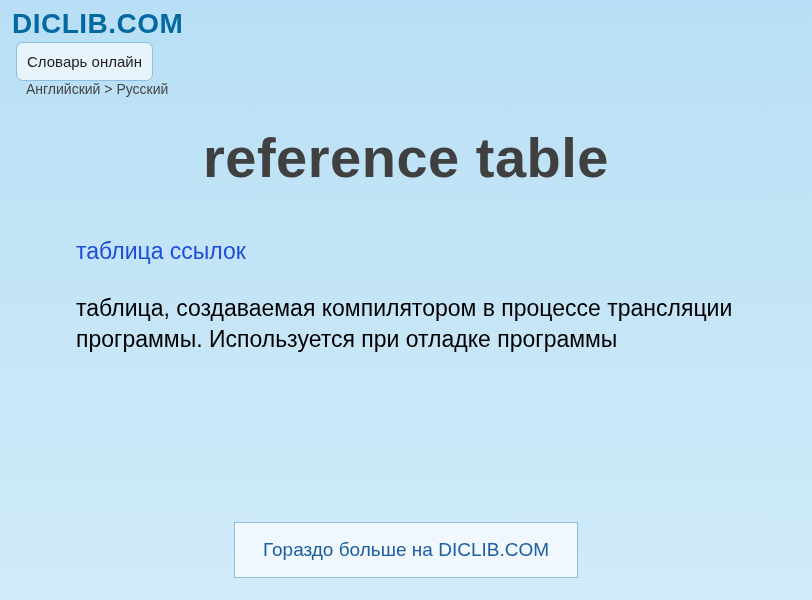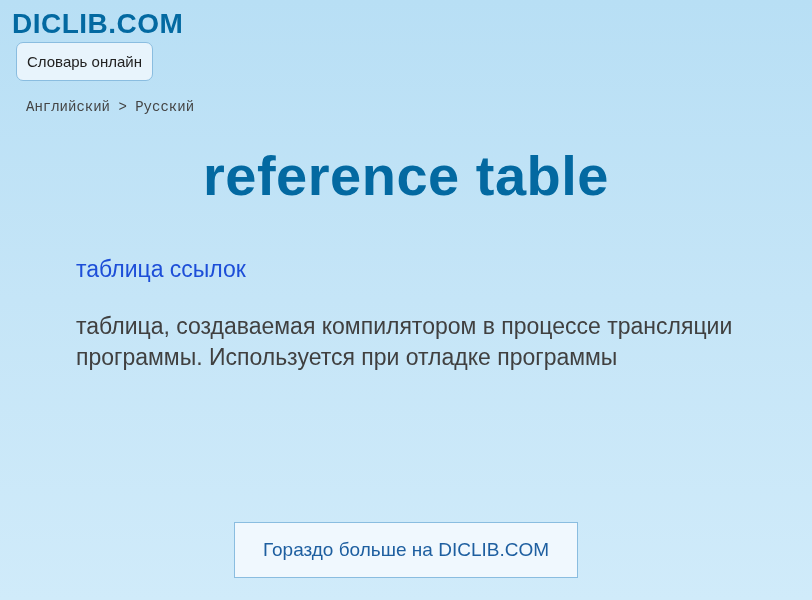--- a/index.html
+++ b/index.html
@@ -32,30 +32,29 @@
       display: inline-block;
       background: #e8f4fc;
       border: 1px solid #8abde0;
       border-radius: 7px;
       padding: 10px 10px;
       font-size: 15px;
       color: #222;
       text-align: center;
     }
     .breadcrumb {
-      margin-top: 18px;
+      margin-top: 0;
       margin-left: 14px;
       font-size: 14px;
       color: #444;
-      font-family: Liberation Mono, monospace;
     }
     .term {
       text-align: center;
       margin-top: 28px;
-      color: #0369a1;
+      color: #404040;
       font-size: 56px;
       font-weight: bold;
       letter-spacing: 0.5px;
     }
     .content {
       margin-top: 48px;
       padding: 0 50px;
     }
     .category {
       font-style: italic;
@@ -63,21 +62,21 @@
       font-size: 23px;
       margin-bottom: 28px;
     }
     .definition-short {
       color: #1d4ed8;
       font-size: 23px;
       margin-left: 26px;
       margin-bottom: 28px;
     }
     .definition-long {
-      color: #404040;
+      color: #000000;
       font-size: 23px;
       margin-left: 26px;
       line-height: 1.35;
     }
     .footer {
       position: absolute;
       bottom: 22px;
       left: 0;
       right: 0;
       text-align: center;

